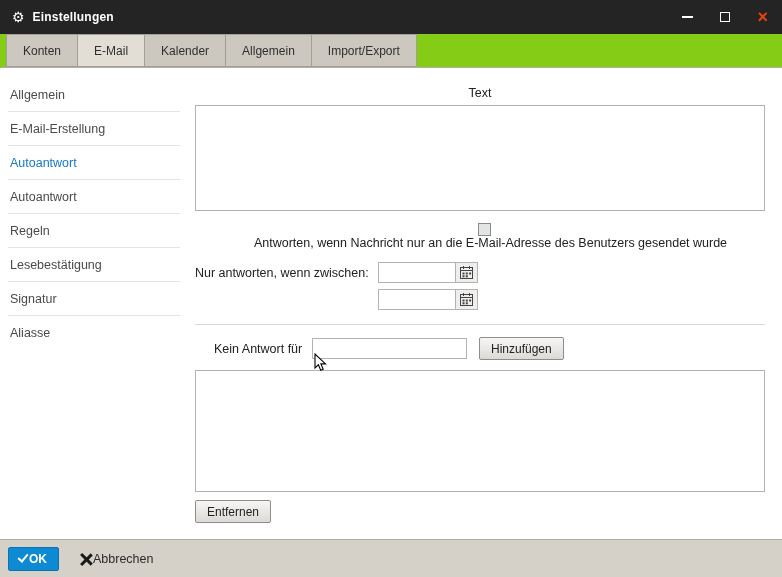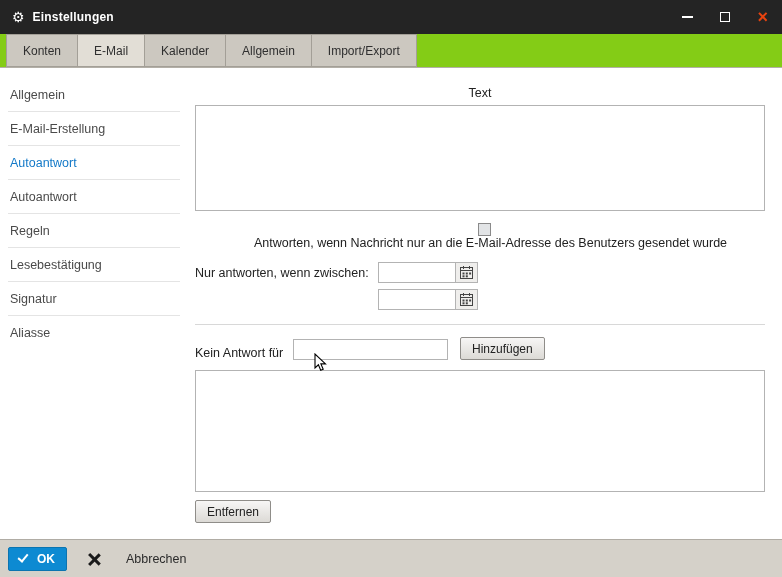--- a/index.html
+++ b/index.html
@@ -43,35 +43,35 @@
   .checkbox { width:13px; height:13px; border:1px solid #8a8a8a; background:#e2e4e6; flex:0 0 auto; }
   .checkbox-label { margin-left:12px; font-size:12.5px; }
 
   .date-col { display:flex; flex-direction:column; gap:6px; }
   .date-field { width:100px; height:21px; border:1px solid #b3b3b3; background:#fff; display:flex; align-items:stretch; }
   .date-field input { flex:1 1 auto; min-width:0; border:none; outline:none; font:12px "Liberation Sans","DejaVu Sans",sans-serif; padding:0 4px; }
   .cal-btn { width:22px; flex:0 0 auto; background:#efeeec; border-left:1px solid #b3b3b3; display:flex; align-items:center; justify-content:center; cursor:default; }
 
   .divider { height:1px; background:#d8d8d8; margin:14px 0 12px 0; }
 
-  .noreply-row { display:flex; align-items:flex-end; }
+  .noreply-row { display:flex; align-items:center;margin-left:19px; }
   .noreply-label { width:98px; flex:0 0 auto; font-size:12.5px; }
   .noreply-input { width:155px; height:21px; border:1px solid #b3b3b3; padding:2px 4px; font:12px "Liberation Sans","DejaVu Sans",sans-serif; outline:none; }
 
   .btn { height:23px; padding:4px 11px; background:linear-gradient(#f7f6f5,#dcdad6); border:1px solid #8f8d89; border-radius:2px; font:12px "Liberation Sans","DejaVu Sans",sans-serif; color:#222; cursor:default; }
   .add-btn { margin-left:12px; }
 
   .list-box { margin-top:10px; height:122px; border:1px solid #b3b3b3; background:#fff; }
   .remove-btn { margin-top:8px; }
 
   
   .footer { height:38px; flex:0 0 auto; background:#d5d1c9; border-top:1px solid #b0aca4; display:flex; align-items:center; padding:0 8px; }
-  .ok-btn { height:24px; padding:0 11px; background:#0d8ad2; border:1px solid #0b74b0; border-radius:2px; color:#fff; display:flex; align-items:center; gap:11px; font-weight:700; font-size:12px; cursor:default; }
+  .ok-btn { height:24px; padding:0 11px; background:#0d8ad2; border:1px solid #0b74b0; border-radius:2px; color:#fff; display:flex; align-items:center; gap:3px; font-weight:700; font-size:12px; cursor:default; }
   .check-icon { width:6px; height:10px; border-right:2px solid #fff; border-bottom:2px solid #fff; transform:rotate(40deg); margin-top:-3px; }
-  .cancel-btn { display:flex; align-items:center; gap:25px; margin-left:20px; background:none; border:none; font:12.5px "Liberation Sans","DejaVu Sans",sans-serif; color:#2b2b2b; cursor:default; }
+  .cancel-btn { display:flex; align-items:center; gap:0; margin-left:20px; background:none; border:none; font:12.5px "Liberation Sans","DejaVu Sans",sans-serif; color:#2b2b2b; cursor:default; }
   .x-icon { position:relative; width:14px; height:14px; display:inline-block; }
   .x-icon::before,.x-icon::after { content:""; position:absolute; left:6px; top:0; width:2.6px; height:15px; background:#1a1a1a; }
   .x-icon::before { transform:rotate(45deg); }
   .x-icon::after { transform:rotate(-45deg); }
 
   .cursor { position:absolute; left:314px; top:353px; pointer-events:none; z-index:50; }
 </style>
 </head>
 <body>
 

